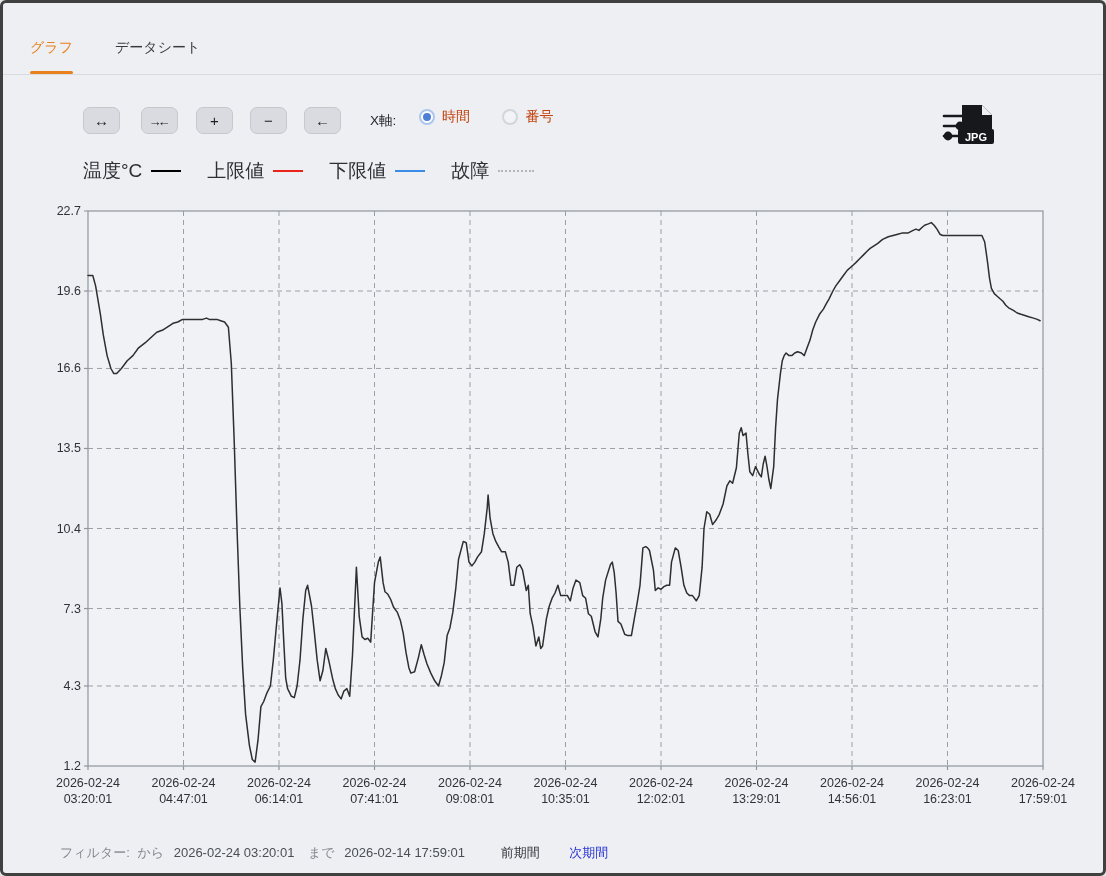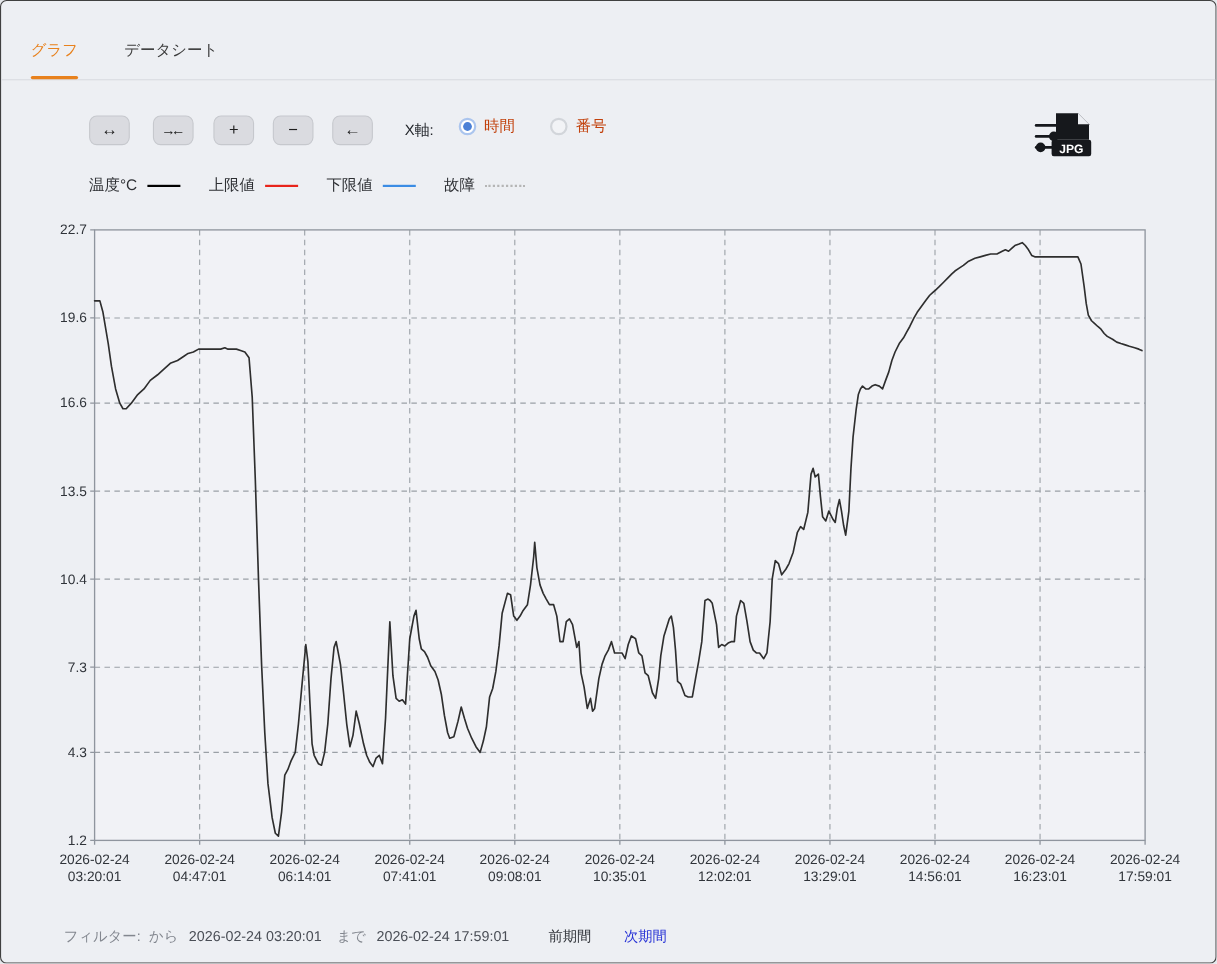--- a/index.html
+++ b/index.html
@@ -1,19 +1,19 @@
 <!DOCTYPE html>
 <html><head>
 <meta charset="utf-8">
 <style>
   html,body{margin:0;padding:0;background:#e4e6ea;}
   *{box-sizing:border-box;font-family:"Liberation Sans","DejaVu Sans",sans-serif;}
   .app{
     position:relative;width:1106px;height:876px;background:#edeff3;
-    border:1px solid #404040;border-radius:6px;overflow:hidden;
+    border:3px solid #404040;border-radius:6px;overflow:hidden;
   }
   
   .tabbar{position:absolute;left:0;top:0;width:100%;height:72px;border-bottom:1px solid #d9dbe0;}
   .tab{position:absolute;top:36px;font-size:14px;cursor:pointer;}
   .tab-active{left:27px;color:#e8811c;}
   .tab-active .underline{position:absolute;left:0;right:0;bottom:-17px;height:3px;background:#e8811c;border-radius:2px;}
   .tab-inactive{left:112px;color:#3a3a3a;}
   
   .toolbar{position:absolute;left:0;top:104px;width:100%;height:34px;}
   .tbtn{
@@ -28,21 +28,21 @@
   .radio-circle{width:16px;height:16px;border-radius:50%;margin-right:7px;position:relative;}
   .radio-on{border:2px solid #abc5ee;background:#fff;}
   .radio-on::after{content:"";position:absolute;left:2px;top:2px;width:8px;height:8px;border-radius:50%;background:#4b80d6;}
   .radio-off{border:2px solid #d2d5da;background:#f2f3f6;}
   .radio-label{font-size:14px;color:#c2410c;}
   .icon-sliders{position:absolute;left:938px;top:107px;cursor:pointer;}
   .icon-jpg{position:absolute;left:952px;top:100px;cursor:pointer;}
   
   .legend{position:absolute;left:80px;top:157px;height:22px;display:flex;align-items:center;}
   .legend-item{display:flex;align-items:center;margin-right:26px;}
-  .legend-label{font-size:14px;color:#2d2f33;margin-right:9px;}
+  .legend-label{font-size:19px;color:#2d2f33;margin-right:9px;}
   .sw{width:30px;height:0;}
   .sw-solid{border-top:2.5px solid #000;}
   .sw-dotted{width:36px;border-top:2.5px dotted #b5b5b5;}
   
   .chart-svg{position:absolute;left:0;top:195px;}
   
   .filterbar{position:absolute;left:57px;top:841px;font-size:13px;color:#83878f;white-space:nowrap;}
   .filterbar .val{color:#4a4e56;margin:0 6px;}
   .filterbar .sep{margin-left:4px;}
   .prev-link{color:#33363c;margin-left:26px;cursor:pointer;text-align:center;}
@@ -192,18 +192,18 @@
       <text x="1040" y="589" text-anchor="middle" font-size="12.5" fill="#2f3339">2026-02-24</text>
       <text x="1040" y="605" text-anchor="middle" font-size="12.5" fill="#2f3339">17:59:01</text>
       <polyline points="85.0,77.5 89.8,77.5 92.6,87.9 97.4,116.3 100.3,136.9 104.1,157.6 107.9,170.5 110.8,175.6 113.7,175.6 118.4,170.5 124.2,162.7 129.9,157.6 135.6,149.8 142.3,144.7 148.0,139.5 153.8,134.3 160.4,131.7 166.2,127.9 170.0,125.3 174.8,124.0 179.5,121.4 185.3,121.4 190.1,121.4 194.8,121.4 199.6,121.4 203.4,120.1 206.3,121.4 210.1,121.4 213.9,121.4 217.7,122.7 221.6,124.0 225.4,129.2 228.3,165.3 231.1,240.2 234.0,330.5 236.8,408.0 239.7,469.9 242.6,516.4 246.4,547.3 249.3,561.5 252.1,564.1 255.0,542.2 257.9,508.6 260.7,503.5 263.6,495.7 267.4,488.0 270.3,462.2 273.1,431.2 277.0,389.9 278.9,405.4 280.8,444.1 282.7,480.2 284.6,490.6 288.4,498.3 291.3,499.6 294.1,488.0 297.0,462.2 299.9,420.9 302.7,392.5 304.6,387.3 308.5,408.0 311.3,433.8 314.2,462.2 317.1,482.8 319.9,472.5 322.8,450.5 325.7,462.2 329.5,480.2 332.3,490.6 335.2,497.0 338.1,500.9 340.9,493.1 343.8,490.6 346.7,498.3 349.5,457.0 353.4,369.2 356.2,418.3 359.1,438.9 361.9,441.5 364.8,440.2 367.7,444.1 371.5,384.7 375.3,364.1 377.2,358.9 380.1,384.7 382.0,393.8 384.9,396.3 387.7,401.5 390.6,409.2 394.4,414.4 397.3,422.2 400.2,435.1 403.0,454.4 405.9,469.9 407.8,475.1 411.6,473.8 415.4,459.6 418.3,446.7 421.2,457.0 424.0,466.0 427.8,475.1 431.7,482.8 435.5,488.0 438.4,477.7 441.2,464.7 444.1,437.6 446.9,429.9 449.8,414.4 452.7,391.2 455.5,361.5 460.3,343.4 463.2,344.7 466.0,364.1 468.9,367.9 471.8,364.1 474.6,358.9 478.5,353.7 481.3,335.7 484.2,309.9 485.1,297.0 487.1,320.2 489.9,335.7 492.8,343.4 495.6,348.6 498.5,353.7 502.3,353.7 505.2,364.1 508.1,387.3 510.9,387.3 513.8,369.2 516.7,366.7 519.5,371.8 523.3,392.5 525.3,387.3 527.2,415.7 530.0,428.6 532.9,448.0 535.8,438.9 537.7,450.5 539.6,448.0 543.4,420.9 546.3,408.0 549.1,400.2 552.0,395.0 554.9,387.3 557.7,397.6 560.6,397.6 564.4,397.6 567.3,402.8 570.1,389.9 573.0,382.1 576.8,384.7 579.7,397.6 582.6,400.2 585.4,415.7 588.3,418.3 592.1,433.8 595.0,438.9 597.8,420.9 599.7,400.2 602.6,382.1 607.4,366.7 609.3,364.1 611.2,374.4 613.1,395.0 615.0,423.4 617.9,426.0 621.7,436.3 624.6,437.6 628.4,437.6 631.3,420.9 634.1,405.4 637.0,387.3 639.9,349.9 642.7,348.6 644.6,349.9 646.5,352.5 650.4,371.8 652.3,392.5 655.1,389.9 658.0,391.2 660.9,388.6 663.7,387.3 666.6,387.3 668.5,364.1 672.3,349.9 675.2,352.5 678.1,369.2 680.9,387.3 683.8,395.0 686.6,397.6 689.5,397.6 693.3,402.8 696.2,397.6 699.1,369.2 701.0,330.5 703.8,313.7 706.7,316.3 709.6,326.6 713.4,321.5 716.3,316.3 720.1,306.0 723.9,287.9 726.8,282.8 729.6,285.3 733.4,269.8 736.3,235.0 738.2,229.8 740.1,237.6 743.0,235.0 744.9,255.7 746.8,273.7 749.7,277.6 752.5,268.6 756.4,276.3 758.3,278.9 760.2,266.0 762.1,258.2 764.0,268.6 765.9,281.5 767.8,290.5 770.7,268.6 772.6,229.8 774.5,201.4 777.4,175.6 779.3,162.7 781.2,157.6 783.1,155.0 786.0,157.6 788.8,157.6 791.7,155.0 794.6,153.7 798.4,155.0 801.3,157.6 804.1,149.8 807.0,142.1 809.8,131.7 812.7,124.0 816.5,116.3 820.4,111.1 823.2,105.9 826.1,100.8 829.9,93.0 832.8,87.9 836.6,82.7 840.4,77.5 844.2,72.4 847.1,69.8 850.0,67.2 852.8,64.6 856.6,60.8 860.5,56.9 864.3,53.0 867.1,50.4 871.0,47.8 874.8,45.3 879.6,41.4 885.3,38.8 890.1,37.5 894.8,36.2 899.6,34.9 905.3,34.9 910.1,32.4 913.0,31.1 915.9,32.4 918.7,29.8 921.6,27.2 925.4,25.9 928.3,24.6 931.1,27.2 934.0,31.1 936.9,36.2 939.7,37.5 944.5,37.5 950.2,37.5 955.0,37.5 959.8,37.5 964.6,37.5 970.3,37.5 975.1,37.5 978.9,37.5 981.7,44.0 984.6,64.6 986.5,80.1 988.4,90.4 991.3,95.6 994.2,98.2 997.0,100.8 999.9,103.3 1002.8,107.2 1005.6,109.8 1010.4,112.4 1014.2,115.0 1018.0,116.3 1021.9,117.5 1025.7,118.8 1030.5,120.1 1034.3,121.4 1037.1,122.7" fill="none" stroke="#2e2e2e" stroke-width="1.5" stroke-linejoin="round" stroke-linecap="round"></polyline>
     </svg>
 
   <div class="filterbar">
     <span>フィルター:</span>
     <span class="sep">から</span>
     <span class="val">2026-02-24 03:20:01</span>
     <span class="sep">まで</span>
-    <span class="val">2026-02-24 17:59:01</span>
+    <span class="val">2026-02-14 17:59:01</span>
     <span class="prev-link">前期間</span>
     <span class="next-link">次期間</span>
   </div>
 
 </div>
 
 </body></html>

